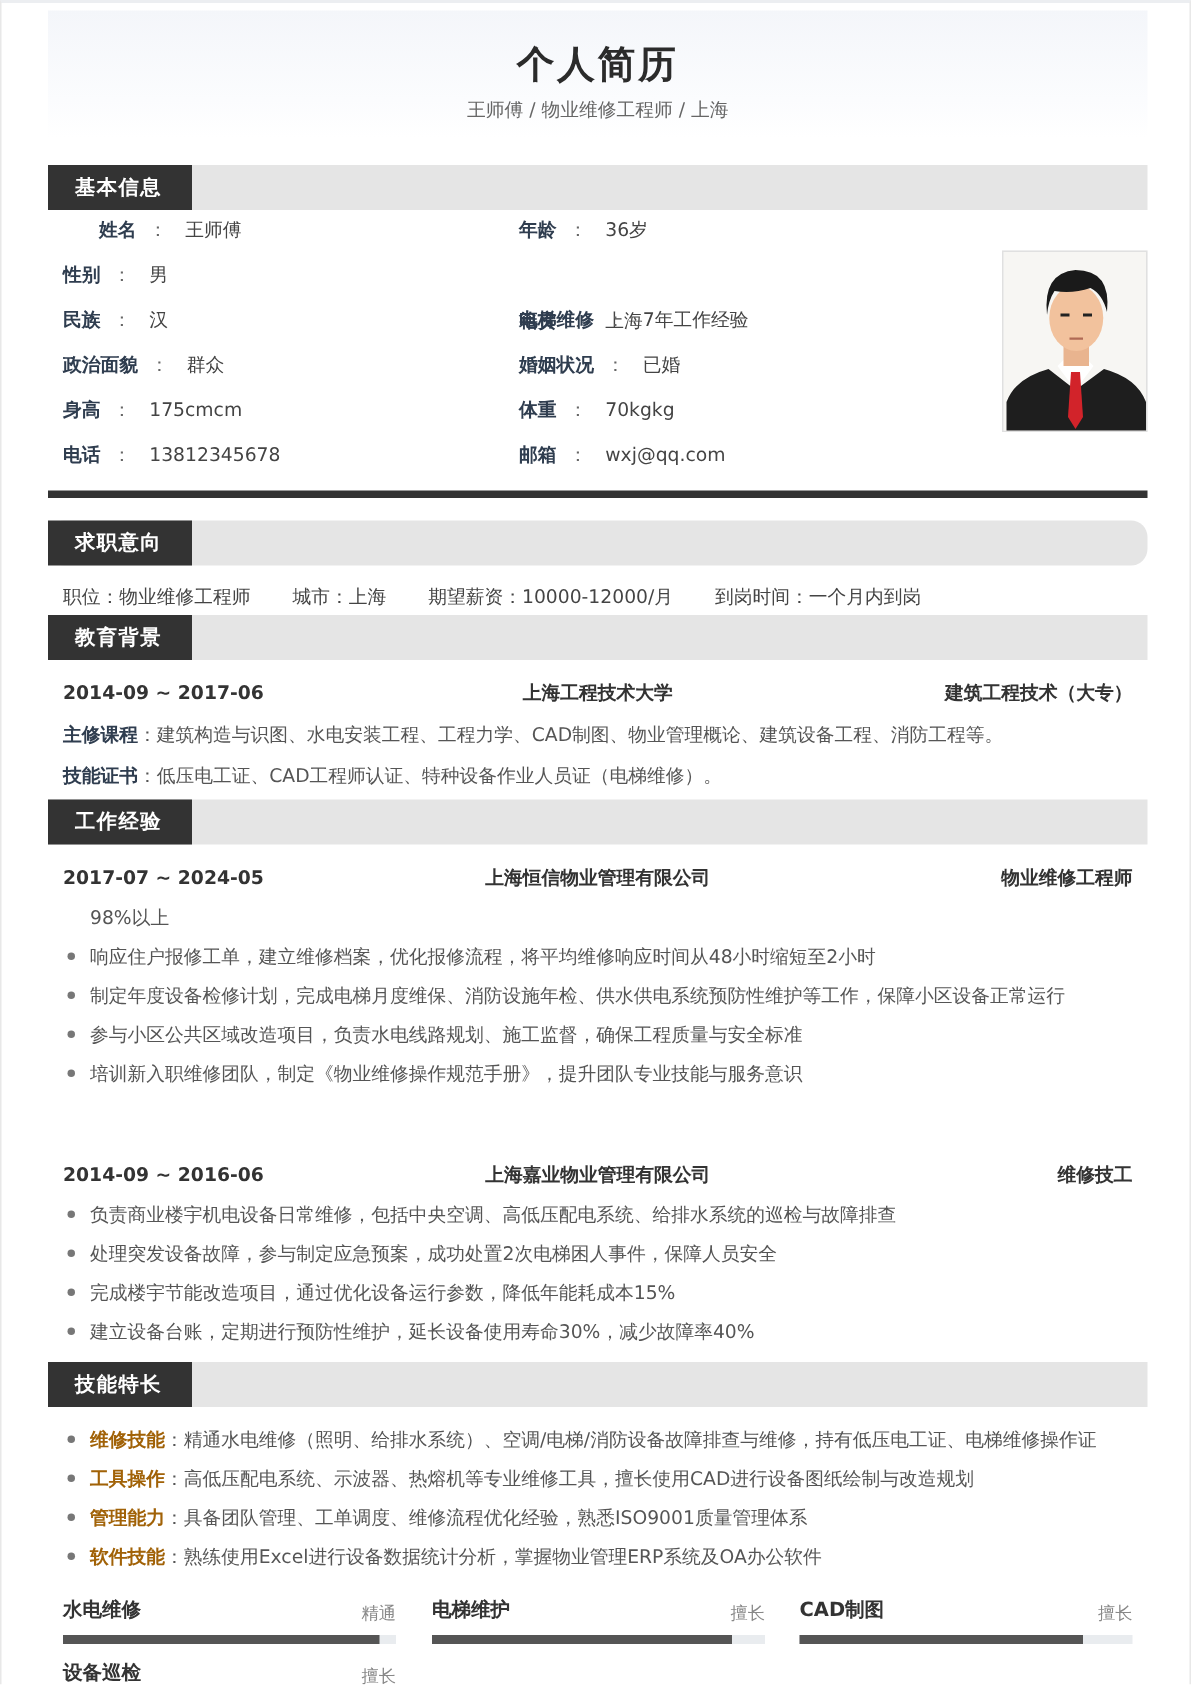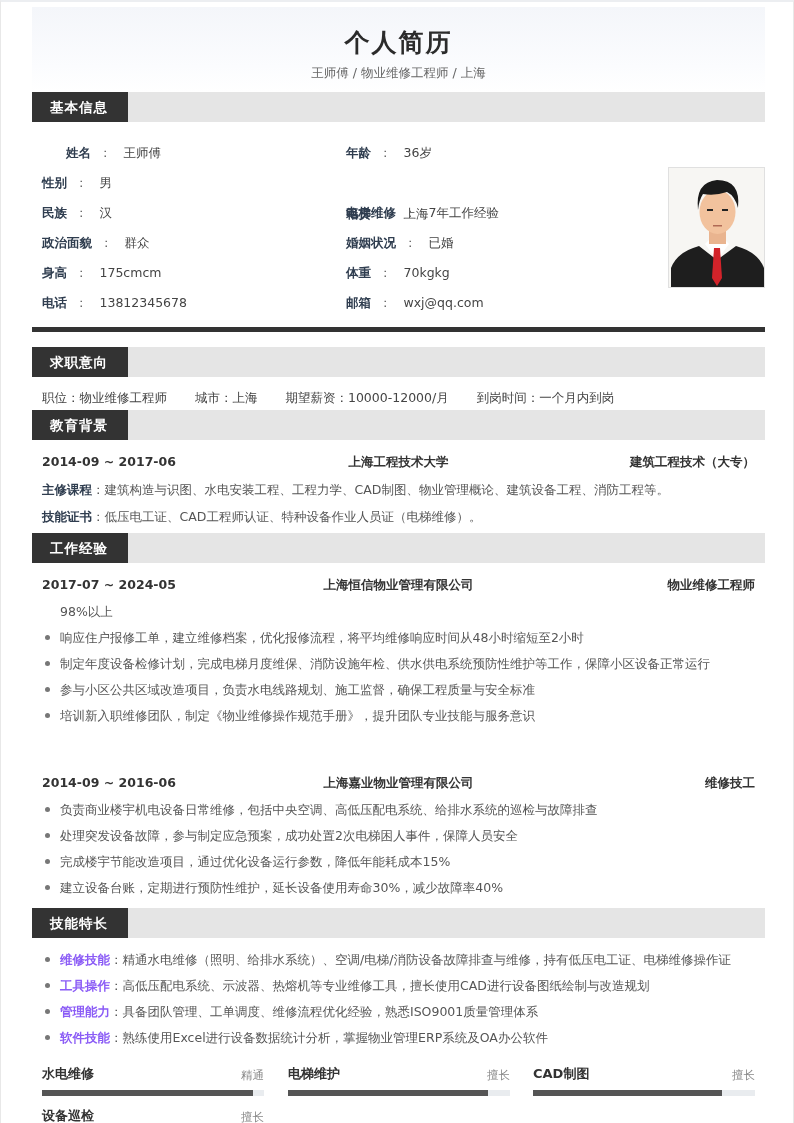--- a/index.html
+++ b/index.html
@@ -28,39 +28,39 @@
   .rowline .l { position: absolute; left: 0; font-weight: bold; color: #333; }
   .rowline .c { position: absolute; left: 0; right: 0; text-align: center; font-weight: bold; color: #333; }
   .rowline .r { position: absolute; right: 0; font-weight: bold; color: #333; }
 
   .para { position: absolute; left: 41px; width: 713px; font-size: 12.5px; line-height: 16px; color: #555; white-space: nowrap; }
   .para b { color: #2f3d4f; }
 
   .bullets { position: absolute; left: 41px; width: 713px; font-size: 12.5px; color: #555; list-style: none; }
   .bullets li { position: relative; padding-left: 18px; line-height: 21px; margin-bottom: 5px; }
   .bullets li::before { content: ""; position: absolute; left: 3px; top: 8px; width: 5px; height: 5px; border-radius: 50%; background: #777; }
-  .bullets li b { color: #8b5cf6; }
+  .bullets li b { color: #a16207; }
 
   .skill { position: absolute; width: 222px; }
   .skill .name { position: absolute; left: 0; top: 0; font-size: 13px; font-weight: bold; color: #333; line-height: 16px; }
   .skill .lvl { position: absolute; right: 0; top: 1px; font-size: 11.5px; color: #888; line-height: 16px; }
   .skill .track { position: absolute; left: 0; top: 24px; width: 222px; height: 6px; background: #e9ecef; }
   .skill .fill { height: 6px; background: #555555; }
 </style>
 <style>li.cont::before{display:none;}</style></head>
 <body>
 
 <div class="page">
 
   <div class="header">
     <div class="title">个人简历</div>
     <div class="subtitle">王师傅 / 物业维修工程师 / 上海</div>
   </div>
 
-  <div class="sec" style="top:90px;">
+  <div class="sec" style="top:108px;">
     <div class="tag">基本信息</div>
   </div>
 
   <div class="info-row" style="left:41px; top:143px;margin-left:24px;"><span class="lbl">姓名</span><span class="colon">：</span><span>王师傅</span></div>
   <div class="info-row" style="left:41px; top:173px;"><span class="lbl">性别</span><span class="colon">：</span><span>男</span></div>
   <div class="info-row" style="left:41px; top:203px;"><span class="lbl">民族</span><span class="colon">：</span><span>汉</span></div>
   <div class="info-row" style="left:41px; top:233px;"><span class="lbl">政治面貌</span><span class="colon">：</span><span>群众</span></div>
   <div class="info-row" style="left:41px; top:263px;"><span class="lbl">身高</span><span class="colon">：</span><span>175cmcm</span></div>
   <div class="info-row" style="left:41px; top:293px;"><span class="lbl">电话</span><span class="colon">：</span><span>13812345678</span></div>
 
@@ -89,21 +89,21 @@
 
       <rect x="38" y="41" width="6" height="2" fill="#222"></rect>
       <rect x="53" y="41" width="6" height="2" fill="#222"></rect>
 
       <rect x="44" y="57" width="9" height="1.5" fill="#b06a55"></rect>
     </svg>
   </div>
 
   <div class="divider"></div>
 
-  <div class="sec" style="top:345px;">
+  <div class="sec" style="top:345px;border-radius:11px;">
     <div class="tag">求职意向</div>
   </div>
   <div class="intent">
     <span>职位：物业维修工程师</span>
     <span>城市：上海</span>
     <span>期望薪资：10000-12000/月</span>
     <span>到岗时间：一个月内到岗</span>
   </div>
 
   <div class="sec" style="top:408px;">

